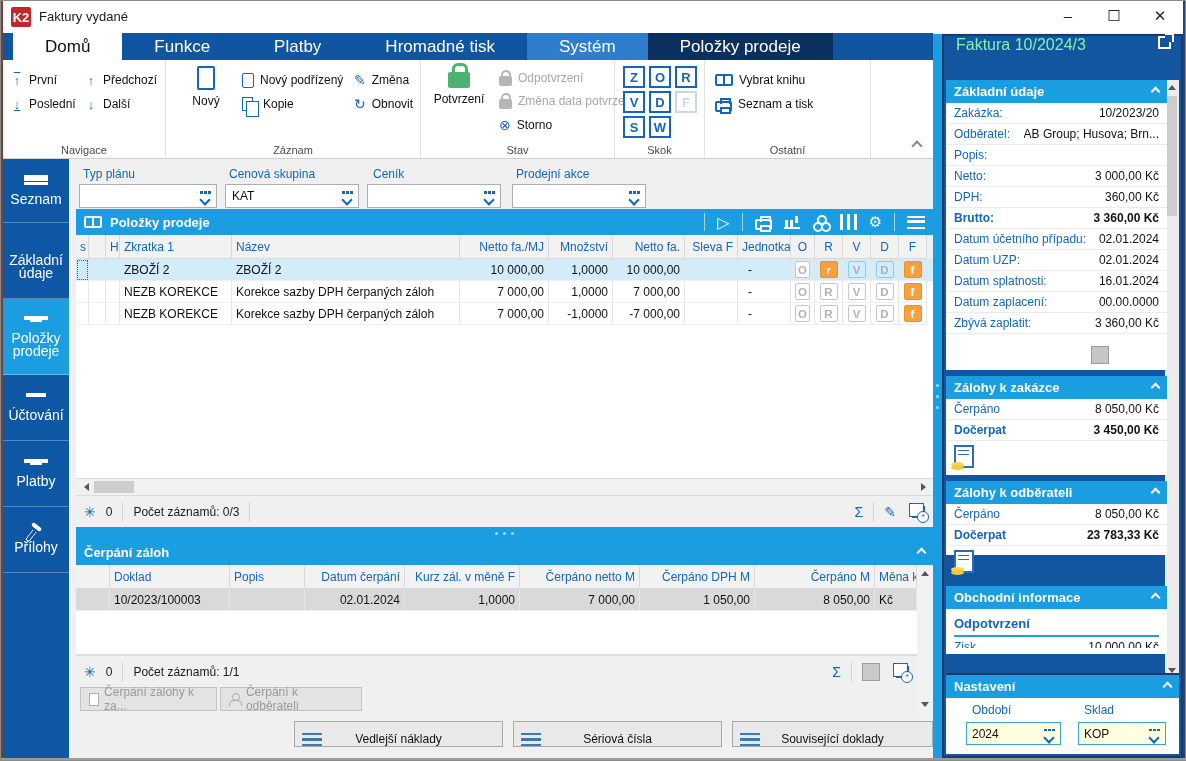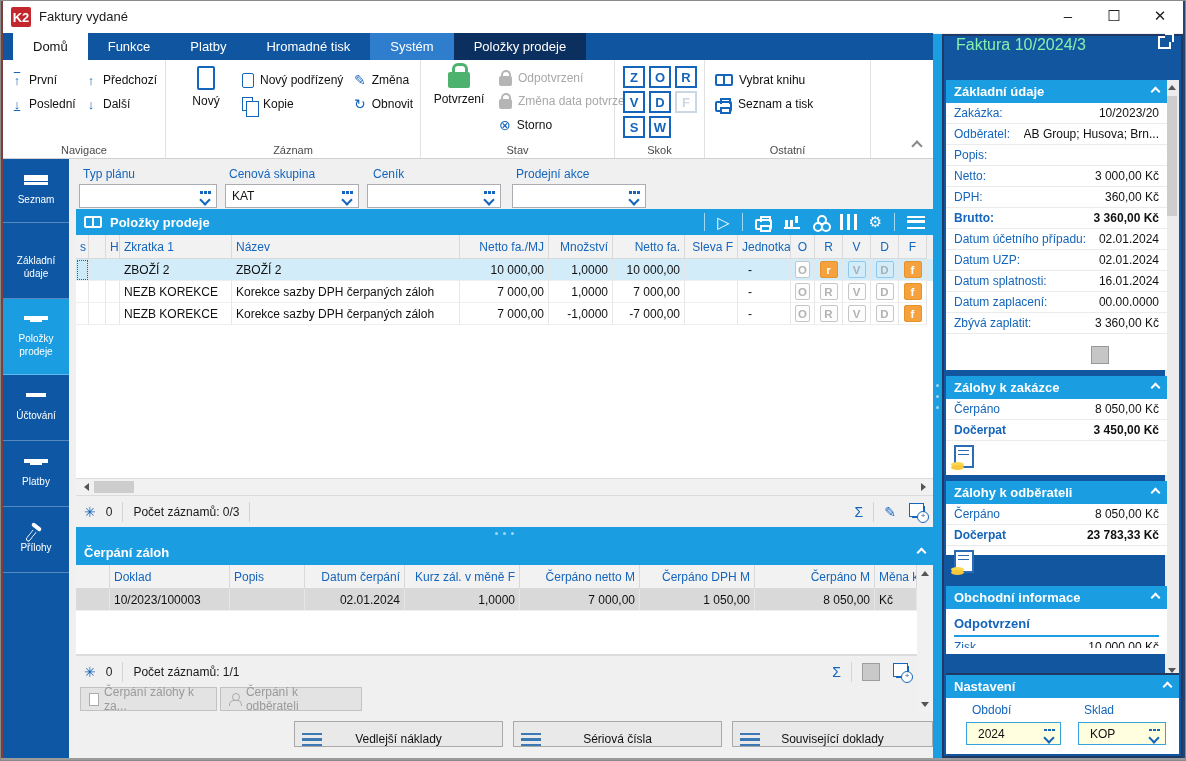--- a/index.html
+++ b/index.html
@@ -9,21 +9,21 @@
 .edge-b{position:absolute;left:0;right:0;bottom:0;height:2px;background:#9b9b9b;z-index:60}
 .edge-r{position:absolute;right:0;top:0;width:2px;height:100%;background:#24466e;z-index:60}
 
 .titlebar{position:absolute;left:0;top:0;right:0;height:32px;background:#fff;z-index:5}
 .logo{position:absolute;left:10px;top:6px;width:20px;height:20px;background:#c3262c;color:#fff;font-size:13px;font-weight:bold;display:flex;align-items:center;justify-content:center;border-radius:2px}
 .title-text{position:absolute;left:38px;top:0;line-height:32px;font-size:13px;color:#1a1a1a}
 .win-btns{position:absolute;right:2px;top:0;height:32px;display:flex}
 .win-btn{width:46px;text-align:center;line-height:30px;font-size:15px;color:#222}
 
 .tabbar{position:absolute;left:2px;top:32px;width:930px;height:27px;background:#0f55a0;display:flex;padding-left:10px;z-index:4}
-.tab{color:#fff;font-size:13px;line-height:27px;padding:0 20px;white-space:nowrap}
+.tab{color:#fff;font-size:17px;line-height:27px;padding:0 32px;white-space:nowrap}
 .tab.active{background:#fff;color:#111}
 .tab.hl{background:#2e7ecd}
 .tab.dark{background:#0b2f5e}
 
 .ribbon{position:absolute;left:2px;top:59px;width:930px;height:99px;background:#fff;border-bottom:1px solid #d0d0d0;z-index:3}
 .grp{position:absolute;top:0;bottom:0;border-right:1px solid #e2e2e2}
 .grp-label{position:absolute;bottom:2px;left:0;right:0;text-align:center;font-size:11px;color:#4a4a4a}
 .ritem{position:absolute;display:flex;align-items:center;gap:6px;font-size:12px;color:#111;height:20px;white-space:nowrap}
 .ritem.dis{color:#a8a8a8}
 .bigbtn{position:absolute;display:flex;flex-direction:column;align-items:center;justify-content:flex-start;gap:4px;font-size:12px;color:#111}
@@ -44,21 +44,21 @@
 .sq.dis{border-color:#ccd7e4;color:#ccd7e4}
 .ic-book{position:relative;width:18px;height:12px;border:2px solid #1465bb;border-radius:2px}
 .ic-book::after{content:"";position:absolute;left:6px;top:-2px;bottom:-2px;width:2px;background:#1465bb}
 .ic-print{position:relative;width:17px;height:11px;border:2px solid #1465bb;border-radius:2px;margin-top:4px}
 .ic-print::before{content:"";position:absolute;left:3px;top:-5px;width:7px;height:4px;border:2px solid #1465bb;border-bottom:none}
 .ic-print::after{content:"";position:absolute;left:3px;bottom:-4px;width:7px;height:3px;background:#fff;border:2px solid #1465bb}
 .chev{width:8px;height:8px;border-left:2px solid #8a8a8a;border-top:2px solid #8a8a8a;transform:rotate(45deg)}
 .chev.white{border-color:#fff;width:7px;height:7px}
 
 .sidebar{position:absolute;left:2px;top:158px;width:66px;bottom:2px;background:#0d57a5;z-index:3}
-.sbitem{display:flex;flex-direction:column;align-items:center;justify-content:center;gap:12px;color:#fff;font-size:10px;line-height:13px;text-align:center;border-bottom:1px solid rgba(255,255,255,.3);padding:22px 2px}
+.sbitem{display:flex;flex-direction:column;align-items:center;justify-content:center;gap:12px;color:#fff;font-size:14px;line-height:13px;text-align:center;border-bottom:1px solid rgba(255,255,255,.3);padding:22px 2px}
 .sbitem.active{background:#1b9de2}
 .ic-menu{width:24px;height:16px;border-top:3px solid #fff;border-bottom:3px solid #fff;position:relative}
 .ic-menu::after{content:"";position:absolute;left:0;right:0;top:3.5px;height:3px;background:#fff}
 .ic-menu.blue3{width:20px;height:13px;border-top:2.5px solid #3c78b4;border-bottom:2.5px solid #3c78b4}
 .ic-menu.blue3::after{top:3px;height:2.5px;background:#3c78b4}
 .ic-list{width:22px;height:16px;background:
  repeating-linear-gradient(#fff 0 2px,transparent 2px 7px);position:relative}
 .ic-box{width:24px;height:20px;border:2px solid #fff;position:relative;background:transparent}
 .ic-box::after{content:"";position:absolute;left:4px;top:2px;right:4px;height:2px;background:#fff}
 .ic-calc{width:20px;height:22px;border:2px solid #fff;background:
@@ -156,21 +156,21 @@
 .swatch{width:18px;height:18px;background:#c6c6c6;border:1px solid #9a9a9a;position:absolute;right:58px;bottom:6px}
 .ic-doccoin{position:relative;width:20px;height:23px;border:2px solid #2b6cb5;background:#fff;margin:4px 0 6px 8px}
 .ic-doccoin::before{content:"";position:absolute;left:2px;top:3px;width:11px;height:8px;background:repeating-linear-gradient(#2b6cb5 0 1.5px,transparent 1.5px 4px)}
 .ic-doccoin::after{content:"";position:absolute;left:-5px;bottom:-4px;width:13px;height:5px;background:#f7c83c;border-radius:50%;box-shadow:0 -3px 0 #fbd74e}
 .skut{color:#1465bb;font-weight:bold;font-size:13px;padding:7px 8px 4px}
 .skut-line{height:2px;background:#1b9de2;margin:0 8px}
 .clipzone{height:11px;overflow:hidden}
 .nast{position:absolute;left:2px;right:2px;bottom:2px;background:#fff;border-top:2px solid #1f3864}
 .nast-body{position:relative;height:56px}
 .nlabel{position:absolute;top:5px;font-size:12px;color:#1465bb}
-.yin{position:absolute;top:24px;height:23px;background:#ffffe0;border:1px solid #35a3dc;font-size:12px;color:#111;display:flex;align-items:center;padding:0 20px 0 11px}
+.yin{position:absolute;top:24px;height:23px;background:#ffffe0;border:1px solid #35a3dc;font-size:12px;color:#111;display:flex;align-items:center;padding:0 20px 0 5px}
 </style>
 </head>
 <body>
 
 <div id="win">
   <div class="edge-l"></div>
   <div class="edge-r"></div>
   <div class="edge-b"></div>
 
   <div class="titlebar">

